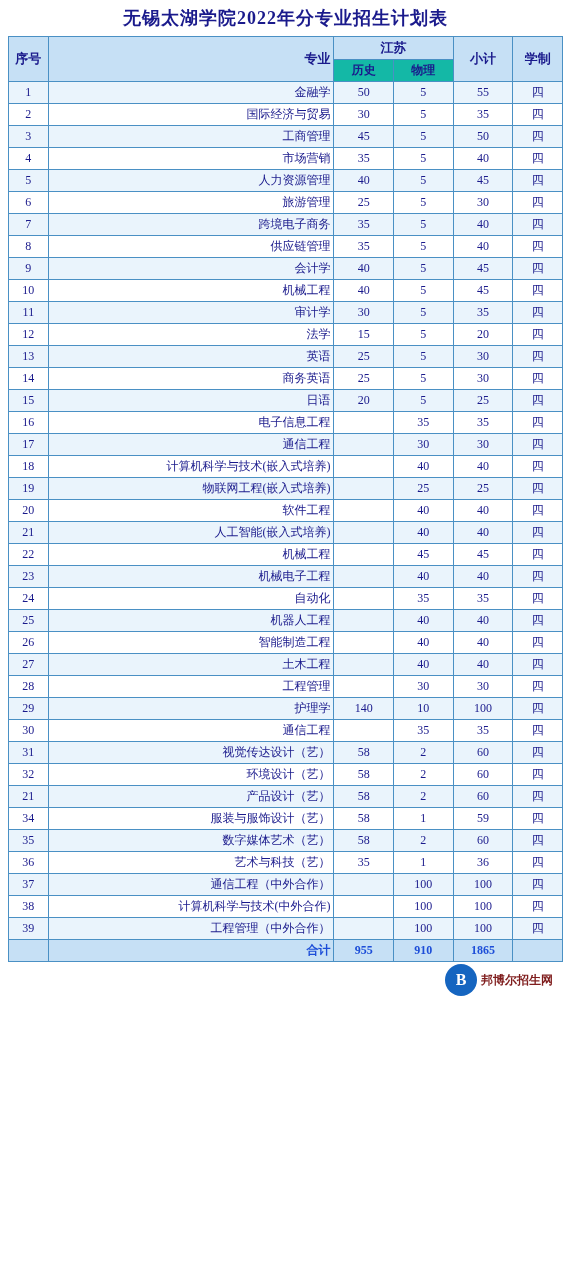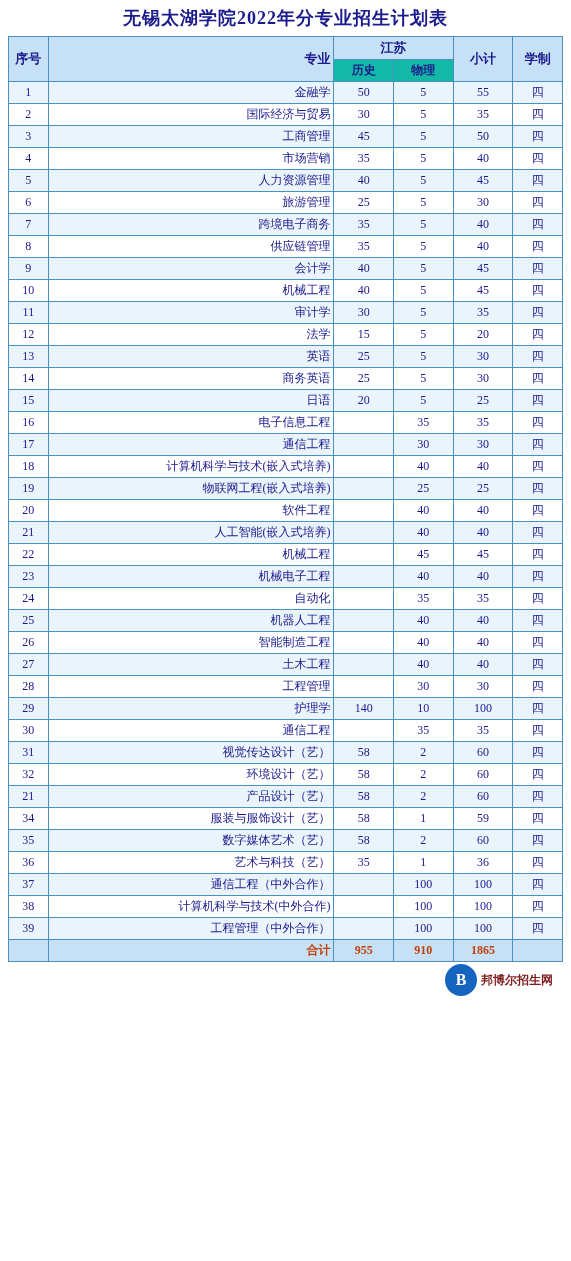--- a/index.html
+++ b/index.html
@@ -46,21 +46,21 @@
     .col-major { text-align: right; padding-left: 6px; width: 230px; }
     .col-history { width: 48px; }
     .col-physics { width: 48px; }
     .col-subtotal { width: 48px; }
     .col-system { width: 40px; }
     tr:nth-child(odd) td { background-color: #eaf4fc; }
     tr:nth-child(even) td { background-color: #ffffff; }
     .footer-row td {
       background-color: #c6e0f5 !important;
       font-weight: bold;
-      color: #c2410c;
+      color: #1d4ed8;
     }
     .watermark {
       display: flex;
       align-items: center;
       justify-content: flex-end;
       padding-right: 10px;
       margin-top: 2px;
     }
     .watermark-logo {
       width: 32px;

